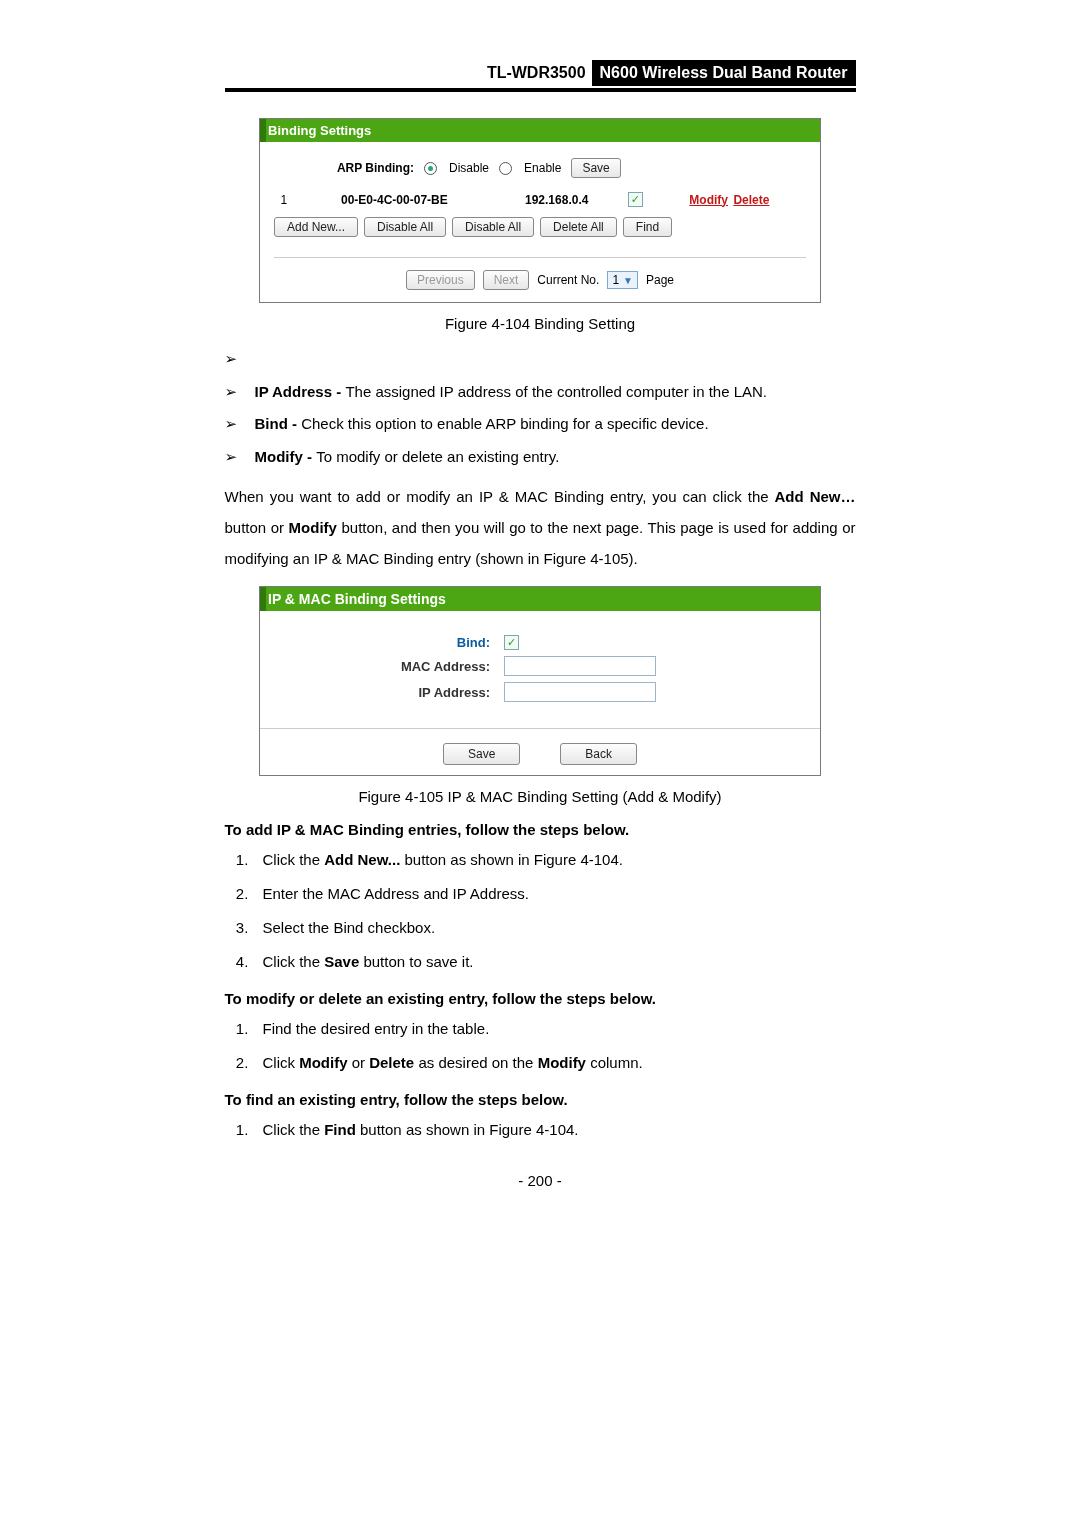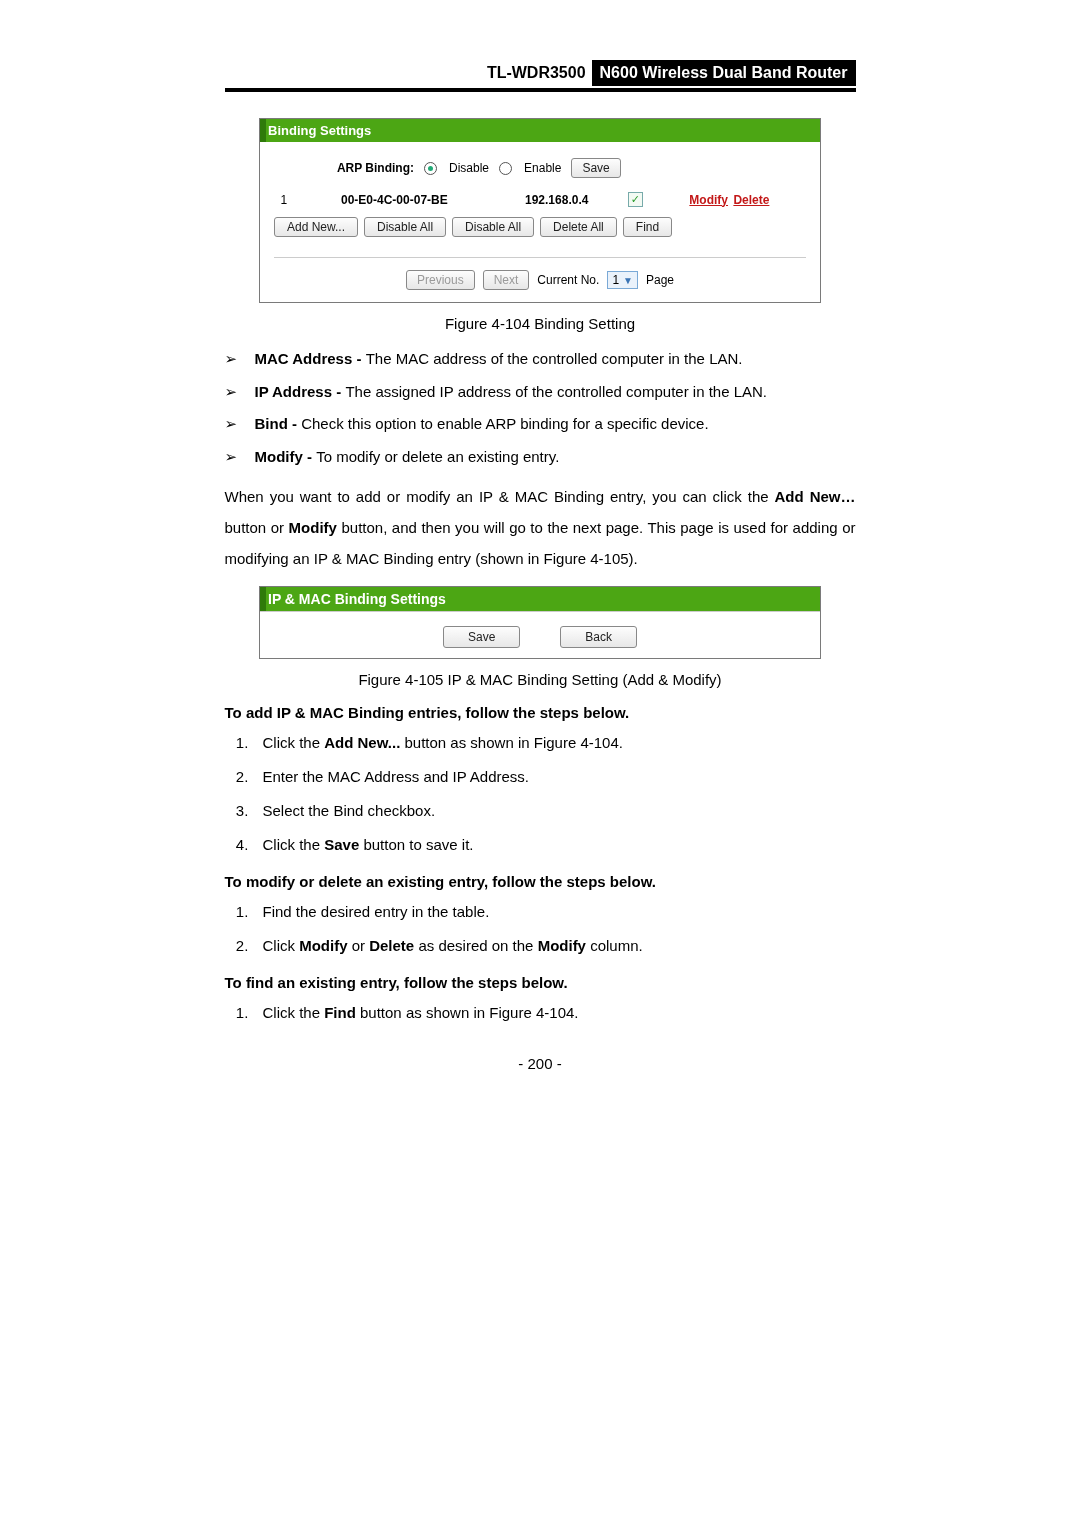--- a/index.html
+++ b/index.html
@@ -166,21 +166,20 @@
         <span>Page</span>
       </div>
     </div>
   </div>
 
   <div class="caption">Figure 4-104 Binding Setting</div>
 
   <ul class="bullet-list">
     <li>
         <span class="chev">➢</span>
-        <span><b>MAC Address - </b><span>The MAC address of the controlled computer in the LAN.</span></span>
       </li>
     <li>
         <span class="chev">➢</span>
         <span><b>IP Address - </b><span>The assigned IP address of the controlled computer in the LAN.</span></span>
       </li>
     <li>
         <span class="chev">➢</span>
         <span><b>Bind - </b><span>Check this option to enable ARP binding for a specific device.</span></span>
       </li>
     <li>
@@ -188,20 +187,36 @@
         <span><b>Modify - </b><span>To modify or delete an existing entry.</span></span>
       </li>
   </ul>
 
   <p class="para">
     <span>When you want to add or modify an IP &amp; MAC Binding entry, you can click the </span><b>Add New…</b><span> button or </span><b>Modify</b><span> button, and then you will go to the next page. This page is used for adding or modifying an IP &amp; MAC Binding entry (shown in Figure 4-105).</span>
   </p>
 
   <div class="panel2">
     <div class="panel-header">IP &amp; MAC Binding Settings</div>
+    <div class="form-body">
+      <div class="form-row">
+        <span class="flabel">Bind:</span>
+        <span class="check">
+            <span class="tick">✓</span>
+          </span>
+      </div>
+      <div class="form-row">
+        <span class="flabel black">MAC Address:</span>
+        <span class="tinput"></span>
+      </div>
+      <div class="form-row">
+        <span class="flabel black">IP Address:</span>
+        <span class="tinput"></span>
+      </div>
+    </div>
     <div class="btnrow">
       <span class="btn" style="padding:3px 24px">Save</span>
       <span class="btn" style="padding:3px 24px">Back</span>
     </div>
   </div>
 
   <div class="caption">Figure 4-105 IP &amp; MAC Binding Setting (Add &amp; Modify)</div>
 
   <div class="heading2">To add IP &amp; MAC Binding entries, follow the steps below.</div>
   <ol class="numlist">

